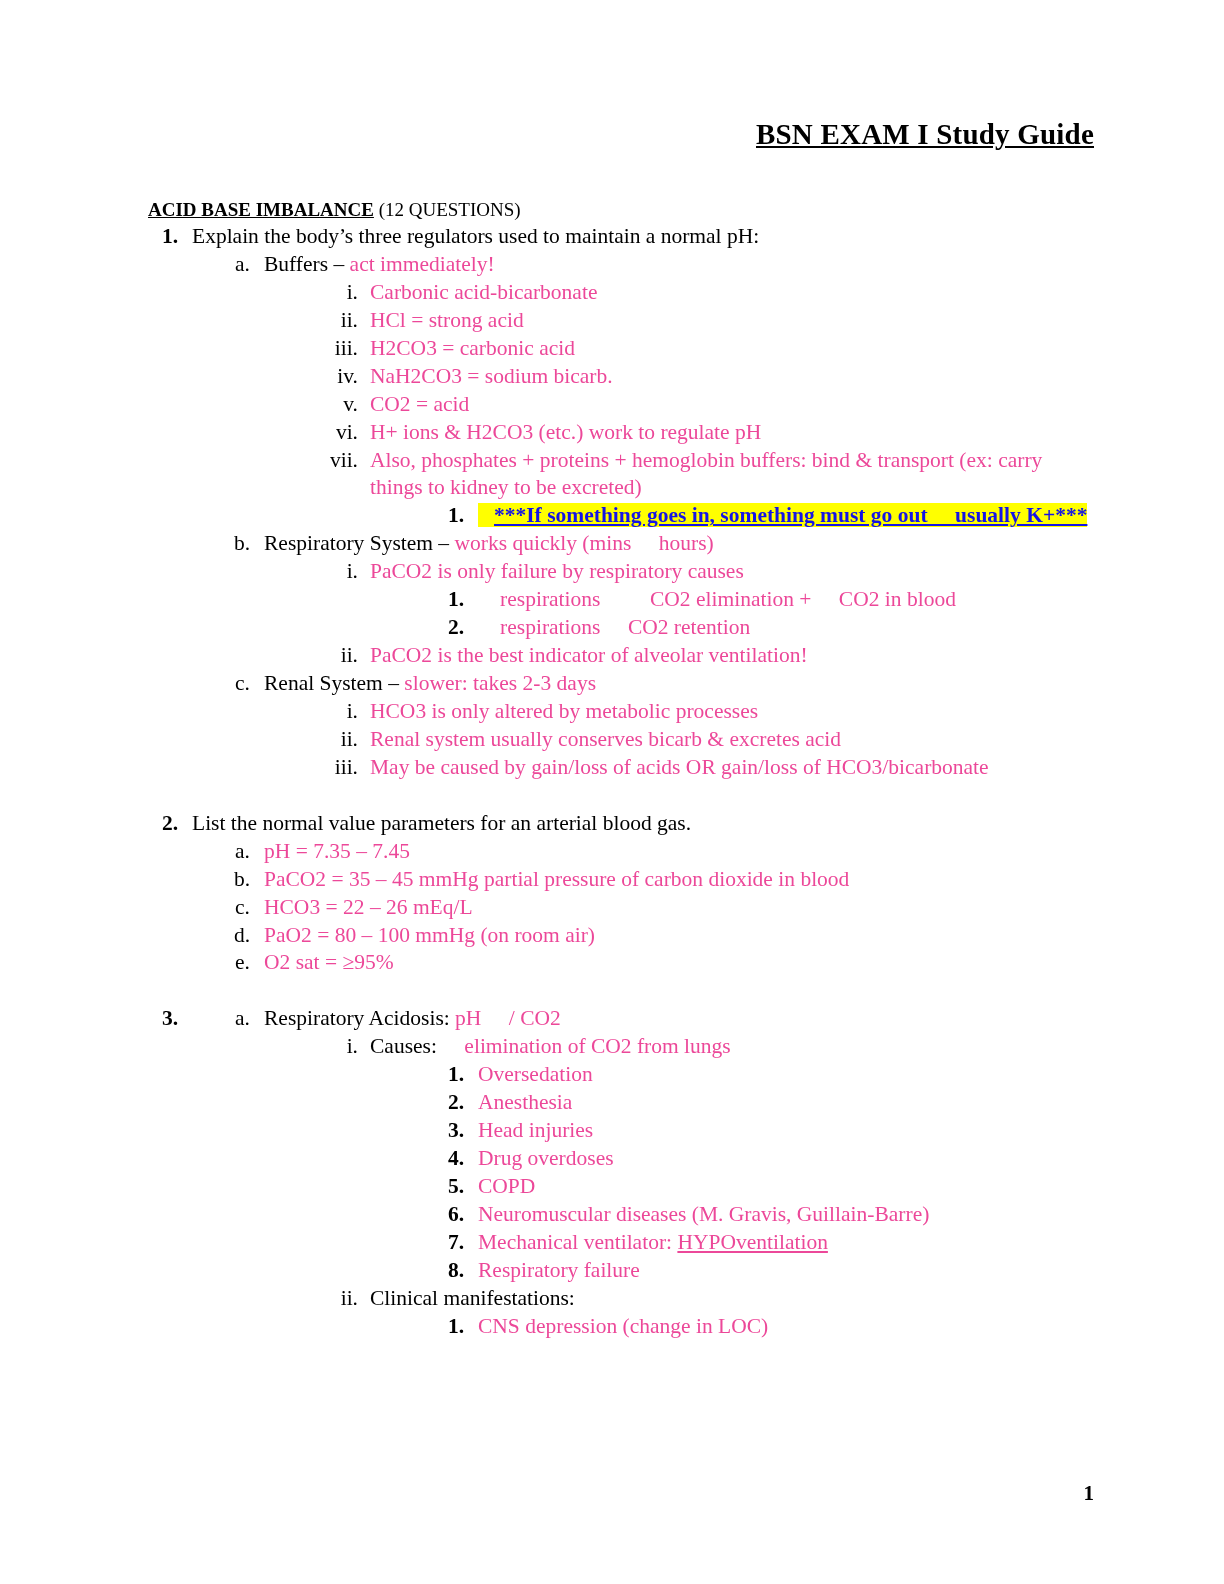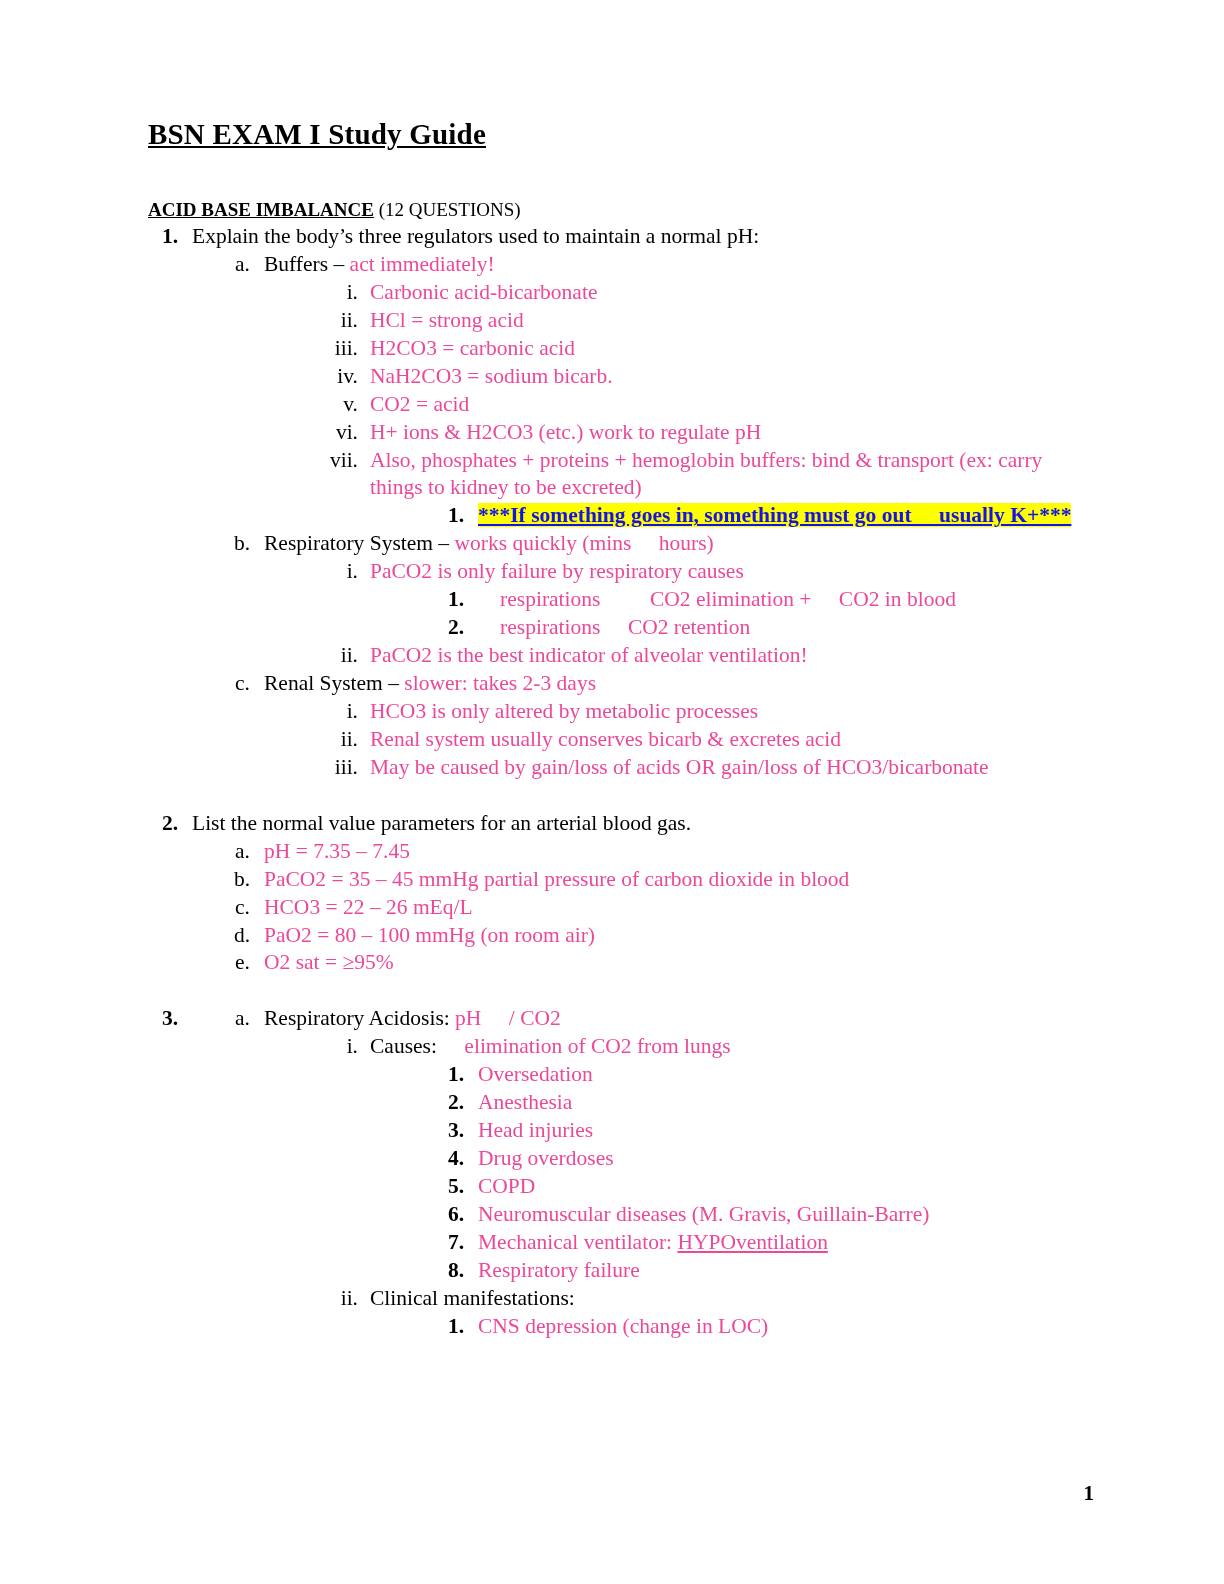--- a/index.html
+++ b/index.html
@@ -15,21 +15,21 @@
     position: relative;
   }
   .page {
     width: 1224px;
     min-height: 1584px;
     box-sizing: border-box;
     padding: 118px 130px 60px 148px;
     position: relative;
   }
   .doc-title {
-    text-align: left;
+    text-align: right;
     font-size: 29px;
     font-weight: bold;
     text-decoration: underline;
     margin: 0 0 48px 0;
     letter-spacing: 0.2px;
   }
   .section-head {
     font-size: 19px;
     margin: 0 0 2px 0;
   }
@@ -107,20 +107,21 @@
   }
   .black {
     color: #000000;
     margin-top: 25px;
   }
   .hl {
     background: #ffff00;
     color: #1414e6;
     font-weight: bold;
     text-decoration: underline;
+    padding-left: 16px;
   }
   .ul {
     text-decoration: underline;
   }
   .gap {
     height: 28px;
   }
   .page-num {
     position: absolute;
     right: 130px;

